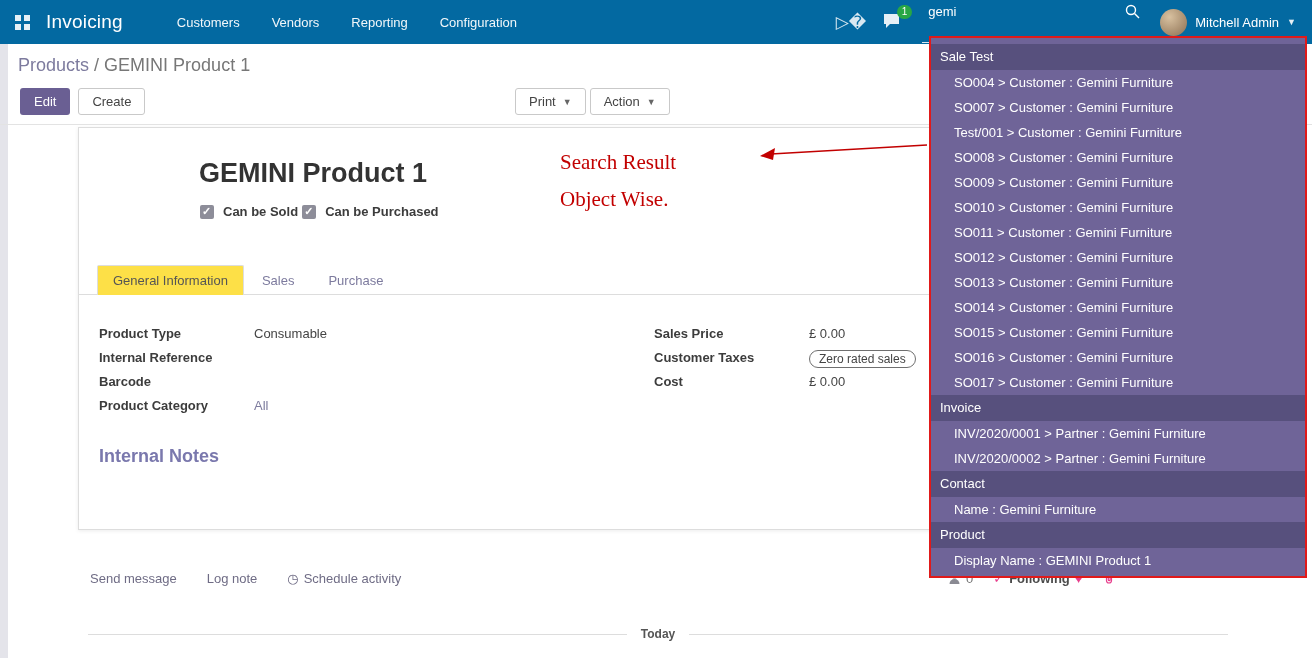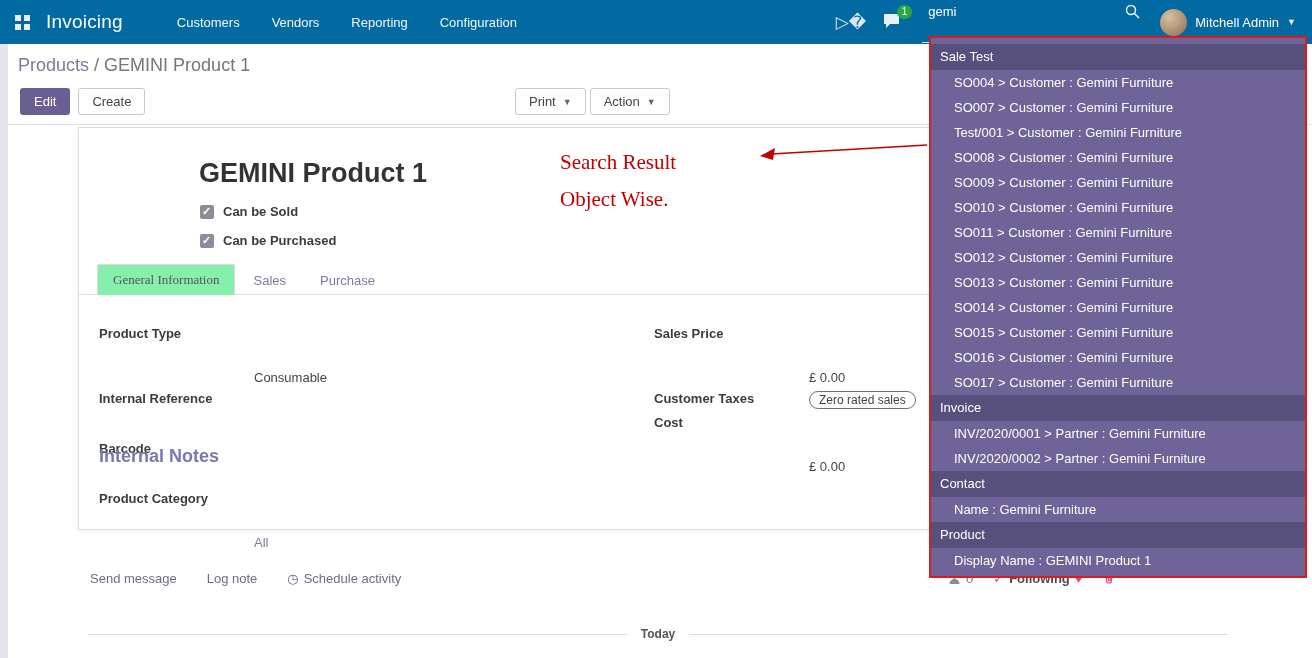--- a/index.html
+++ b/index.html
@@ -39,35 +39,35 @@
   .btn-primary { background:#6a5f93; color:#fff; }
   .btn-default { background:#fff; border-color:#c9c9c9; color:#444; }
   .btn .dd-caret { font-size:9px; color:#666; }
   .mid-btns { position:absolute; top:88px; left:515px; display:flex; gap:4px; }
   .header-sep { position:absolute; top:124px; left:0; right:0; border-top:1px solid #e3e3e3; }
 
   
   .sheet { position:absolute; top:127px; left:78px; width:1154px; height:403px; background:#fff;
            border:1px solid #ddd; box-shadow:0 1px 4px rgba(0,0,0,.08); }
   .sheet-title { position:absolute; top:30px; left:120px; font-size:27px; font-weight:bold; color:#333; }
-  .cbx-group { position:absolute; top:76px; left:121px; display:flex; flex-direction:column; gap:14px; }
+  .cbx-group { position:absolute; top:76px; left:121px; display:flex; gap:4px; }
   .cbx-row { display:flex; align-items:center; gap:9px; font-size:13px; font-weight:bold; color:#3c3c3c; }
   .cbx { width:14px; height:14px; background:#8d8d99; border-radius:2px; position:relative; cursor:pointer; }
   .cbx::after { content:"\2713"; color:#fff; font-size:11px; position:absolute; left:2px; top:0; }
   .tabs { position:absolute; top:135px; left:0; right:0; height:32px; border-bottom:1px solid #ddd;
           padding-left:18px; display:flex; align-items:flex-end; gap:2px; }
   .tab { font-size:13px; padding:7px 15px; color:#7d7b9e; cursor:pointer; position:relative; top:1px;
          border:1px solid transparent; border-bottom:none; }
-  .tab.active { background:#86efac; border-color:#ddd; color:#555; border-radius:2px 2px 0 0;font-family:Liberation Serif, serif; }
+  .tab.active { background:#fde047; border-color:#ddd; color:#555; border-radius:2px 2px 0 0; }
   .fields { position:absolute; top:198px; left:20px; right:14px; display:flex; }
   .fcol { width:555px; }
   .fcol.right { width:500px; }
   .frow { display:flex; margin-bottom:6px; min-height:18px; align-items:flex-start; }
   .flabel { width:155px; font-size:13px; font-weight:bold; color:#3c3c3c; flex:none; }
-  .fval { font-size:13px; color:#444;margin-top:44px; }
+  .fval { font-size:13px; color:#444; }
   .fval.link { color:#7d7b9e; cursor:pointer; }
   .pill { border:1px solid #6f6f6f; border-radius:11px; padding:1px 9px; font-size:12px; color:#444; display:inline-block; }
   .notes-h { position:absolute; top:318px; left:20px; font-size:18px; font-weight:bold; color:#7a78ad; }
 
   
   .chatter-left { position:absolute; top:571px; left:90px; display:flex; gap:30px;
                   font-size:13px; color:#6f6c85; }
   .chatter-left > span { cursor:pointer; display:inline-flex; align-items:center; gap:5px; }
   .chatter-right { position:absolute; top:570px; left:948px; display:flex; align-items:center; gap:20px;
                    font-size:13px; color:#777; z-index:10; }

